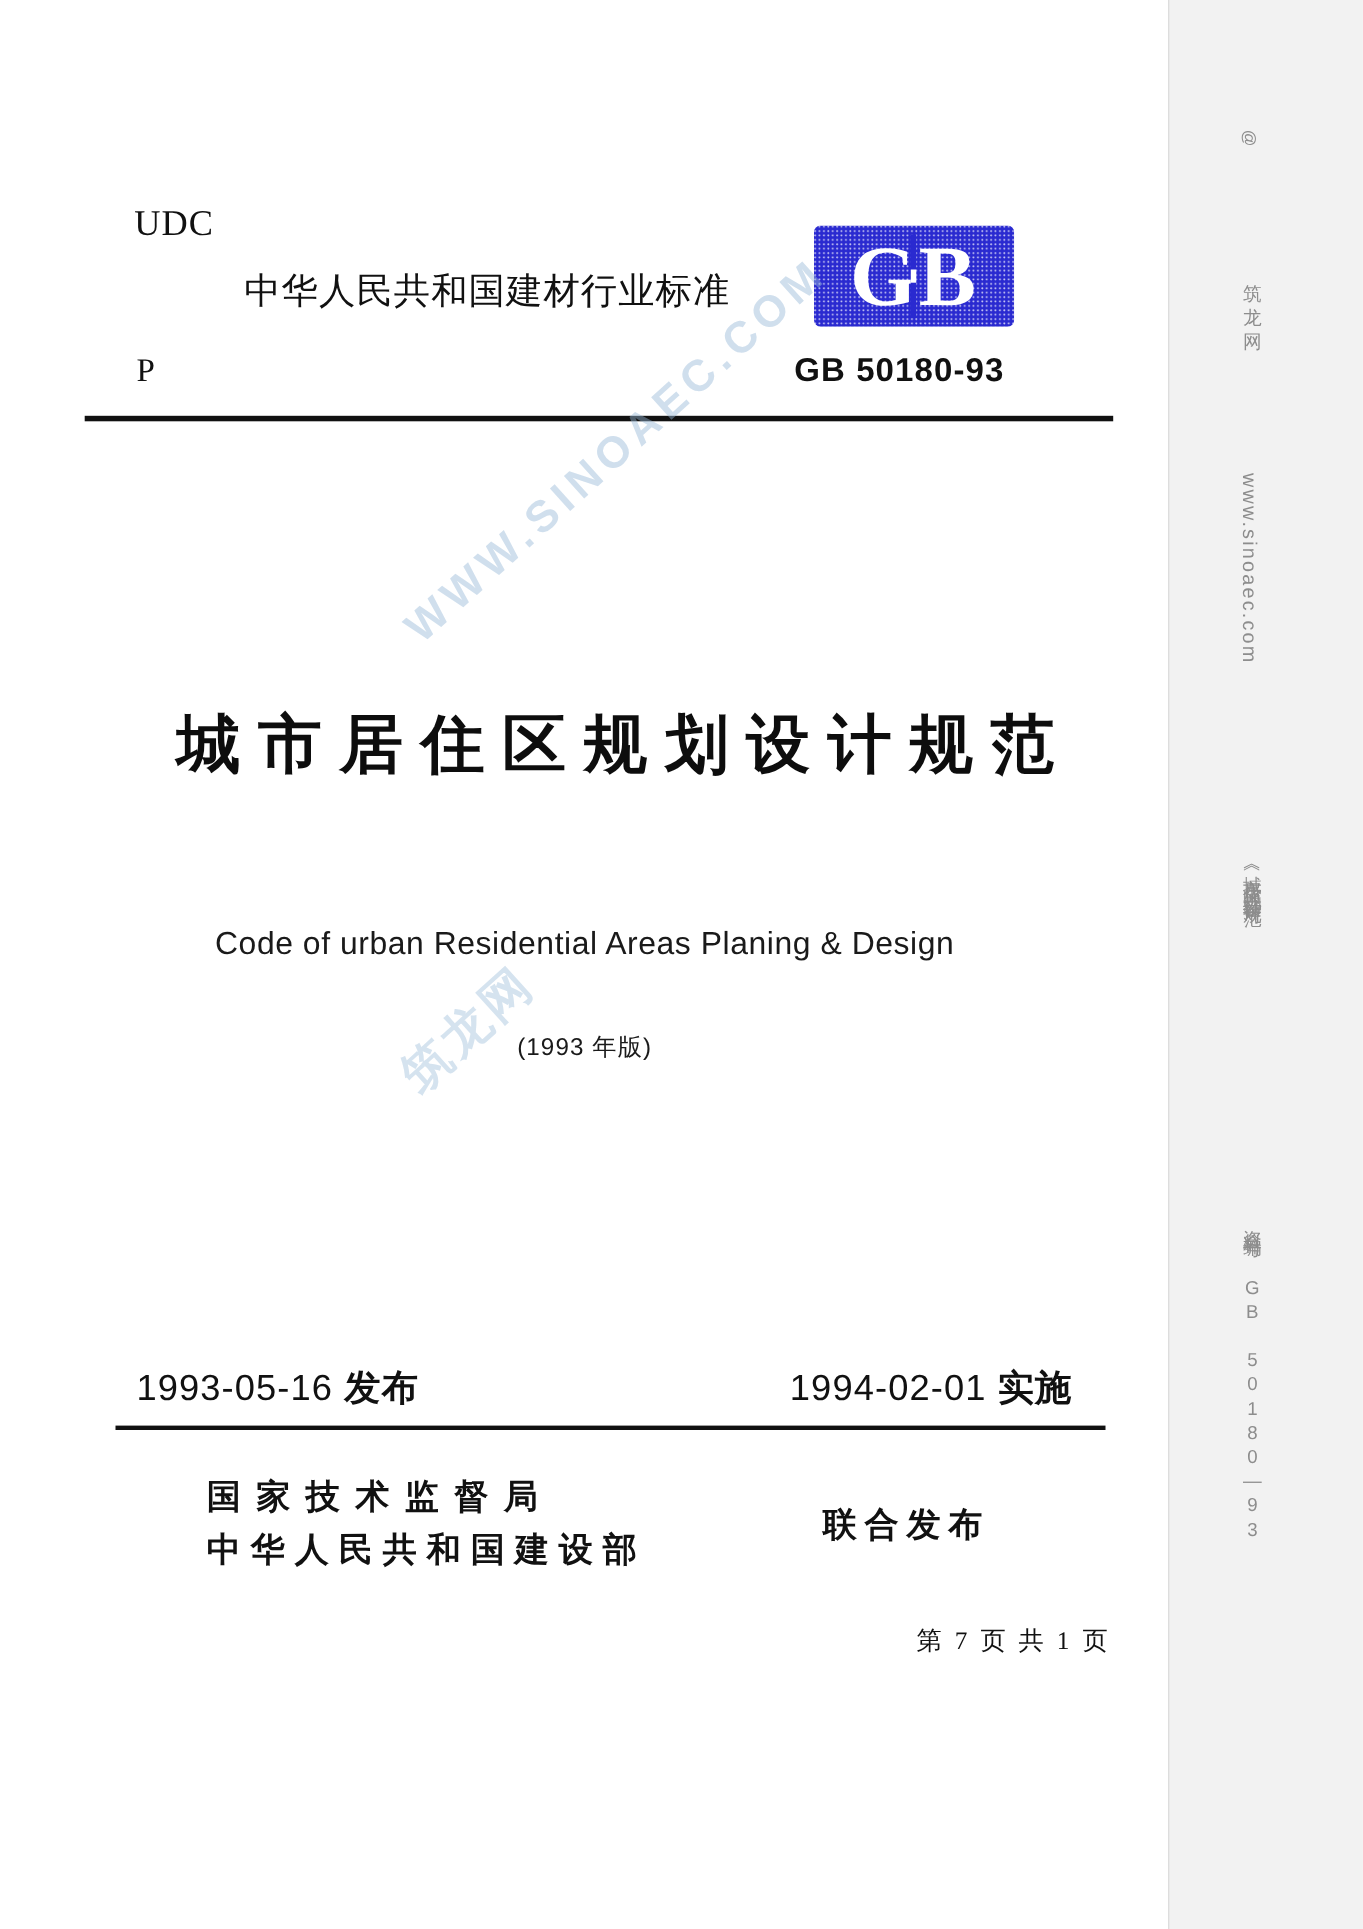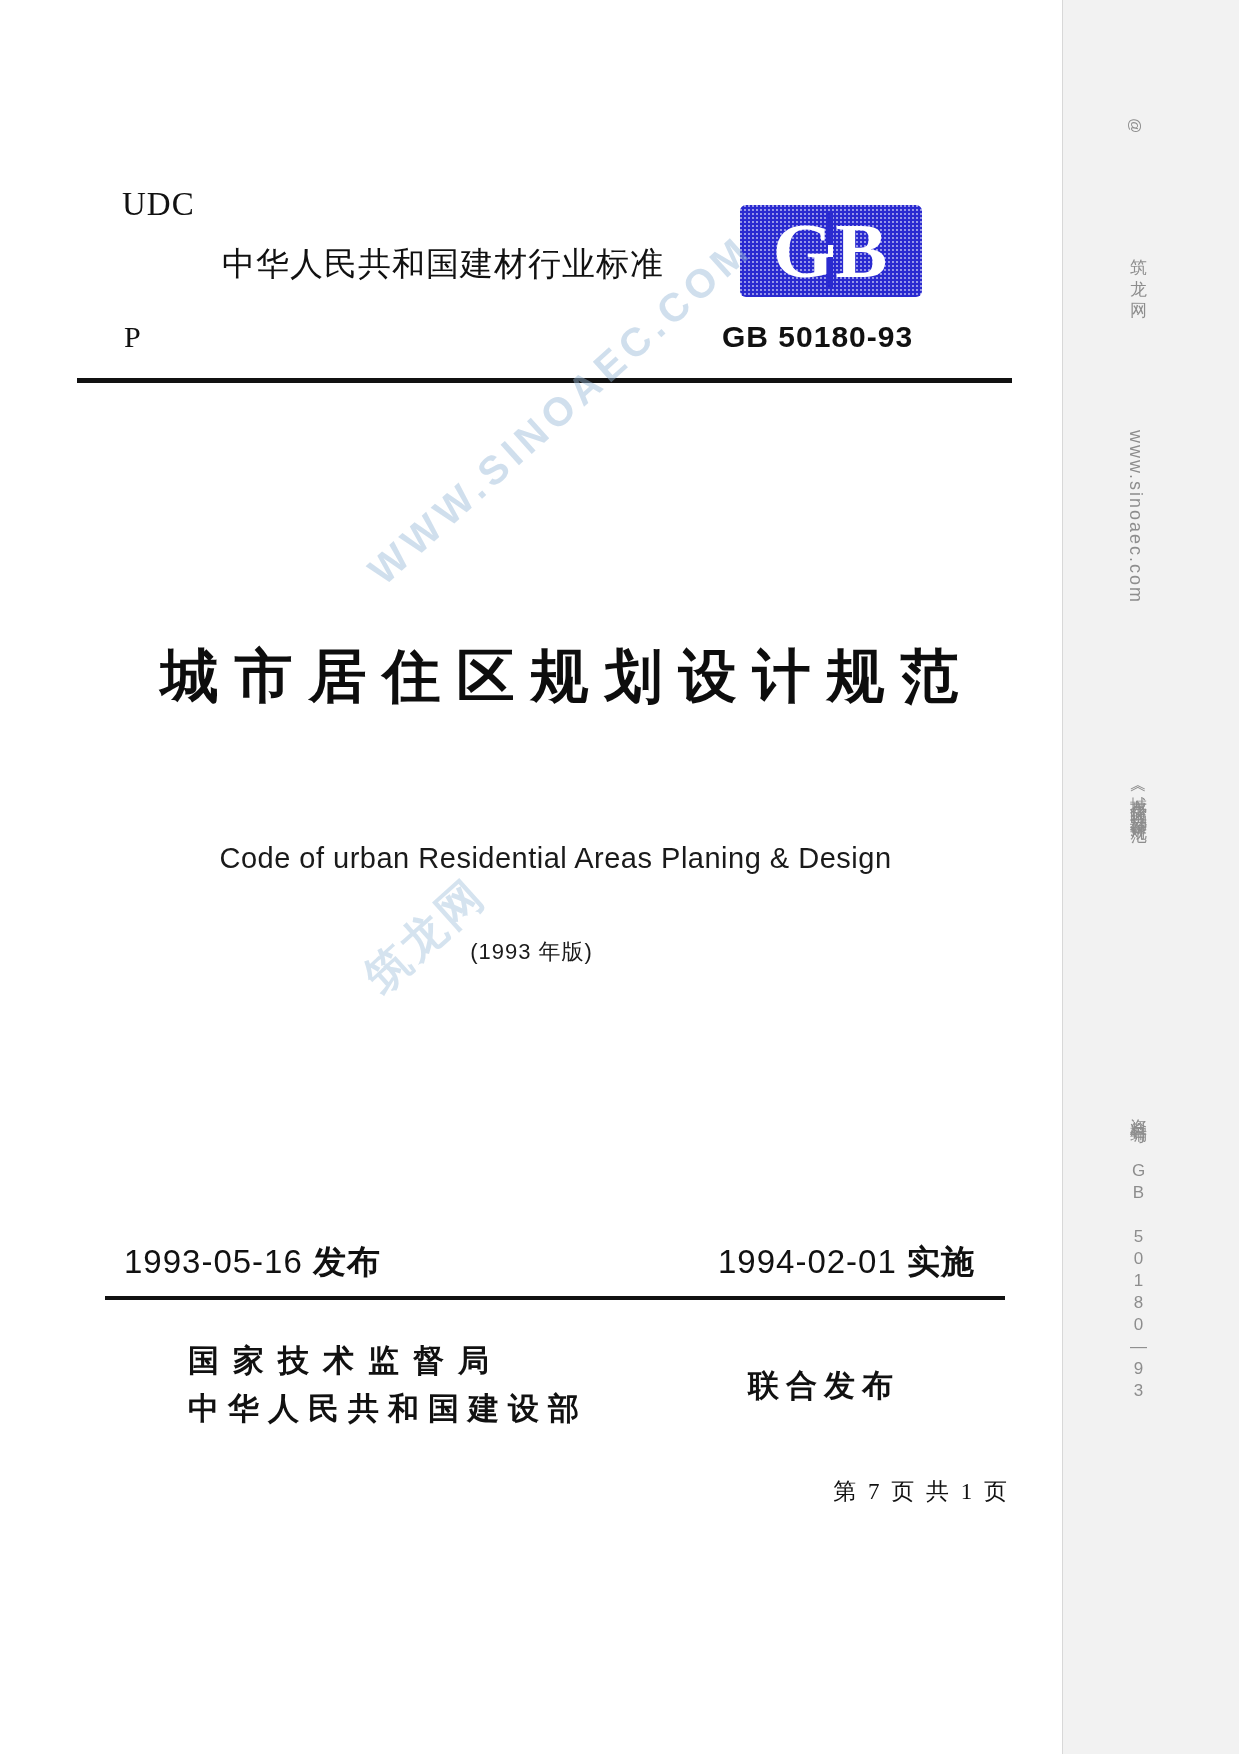--- a/index.html
+++ b/index.html
@@ -124,21 +124,20 @@
     margin-left: 28px;
   }
   .en-title {
     position: absolute;
     left: 0; top: 842px;
     width: 1063px;
     text-align: center;
     font-size: 29px;
     color: #1a1a1a;
     letter-spacing: 0.5px;
-    padding-left: 24px;
   }
   .edition {
     position: absolute;
     left: 0; top: 937px;
     width: 1063px;
     text-align: center;
     font-size: 22px;
     color: #1a1a1a;
     letter-spacing: 1px;
   }

